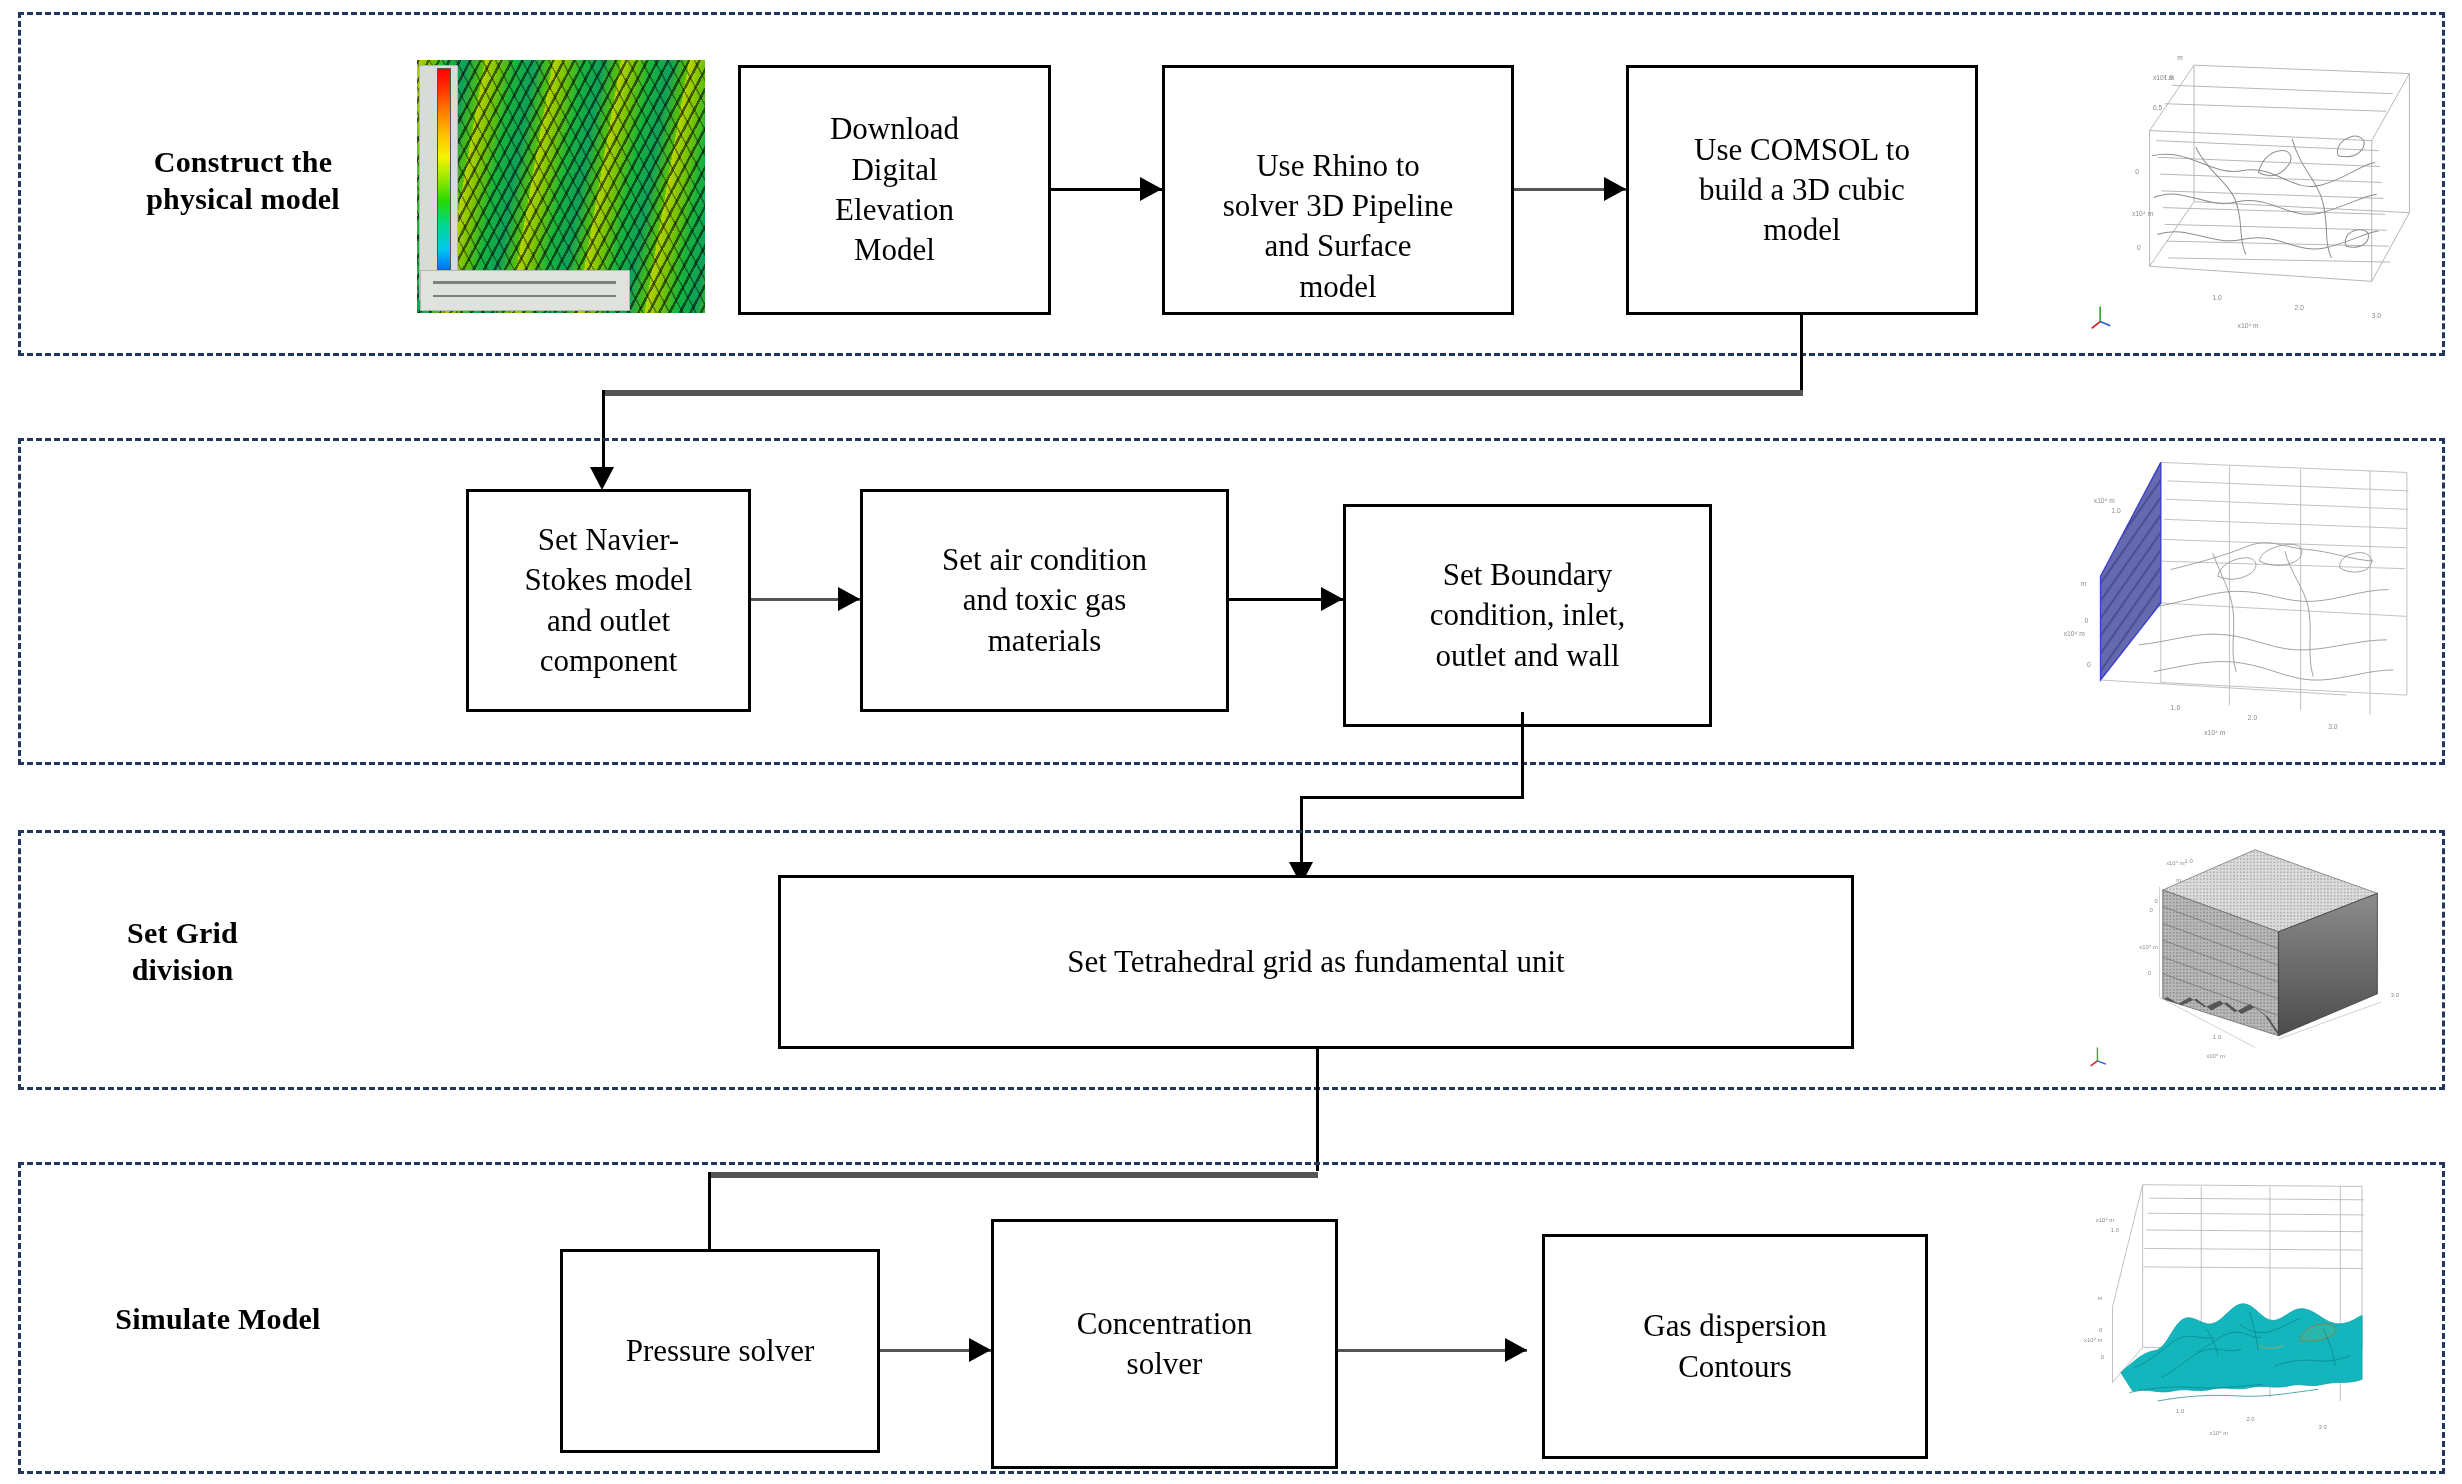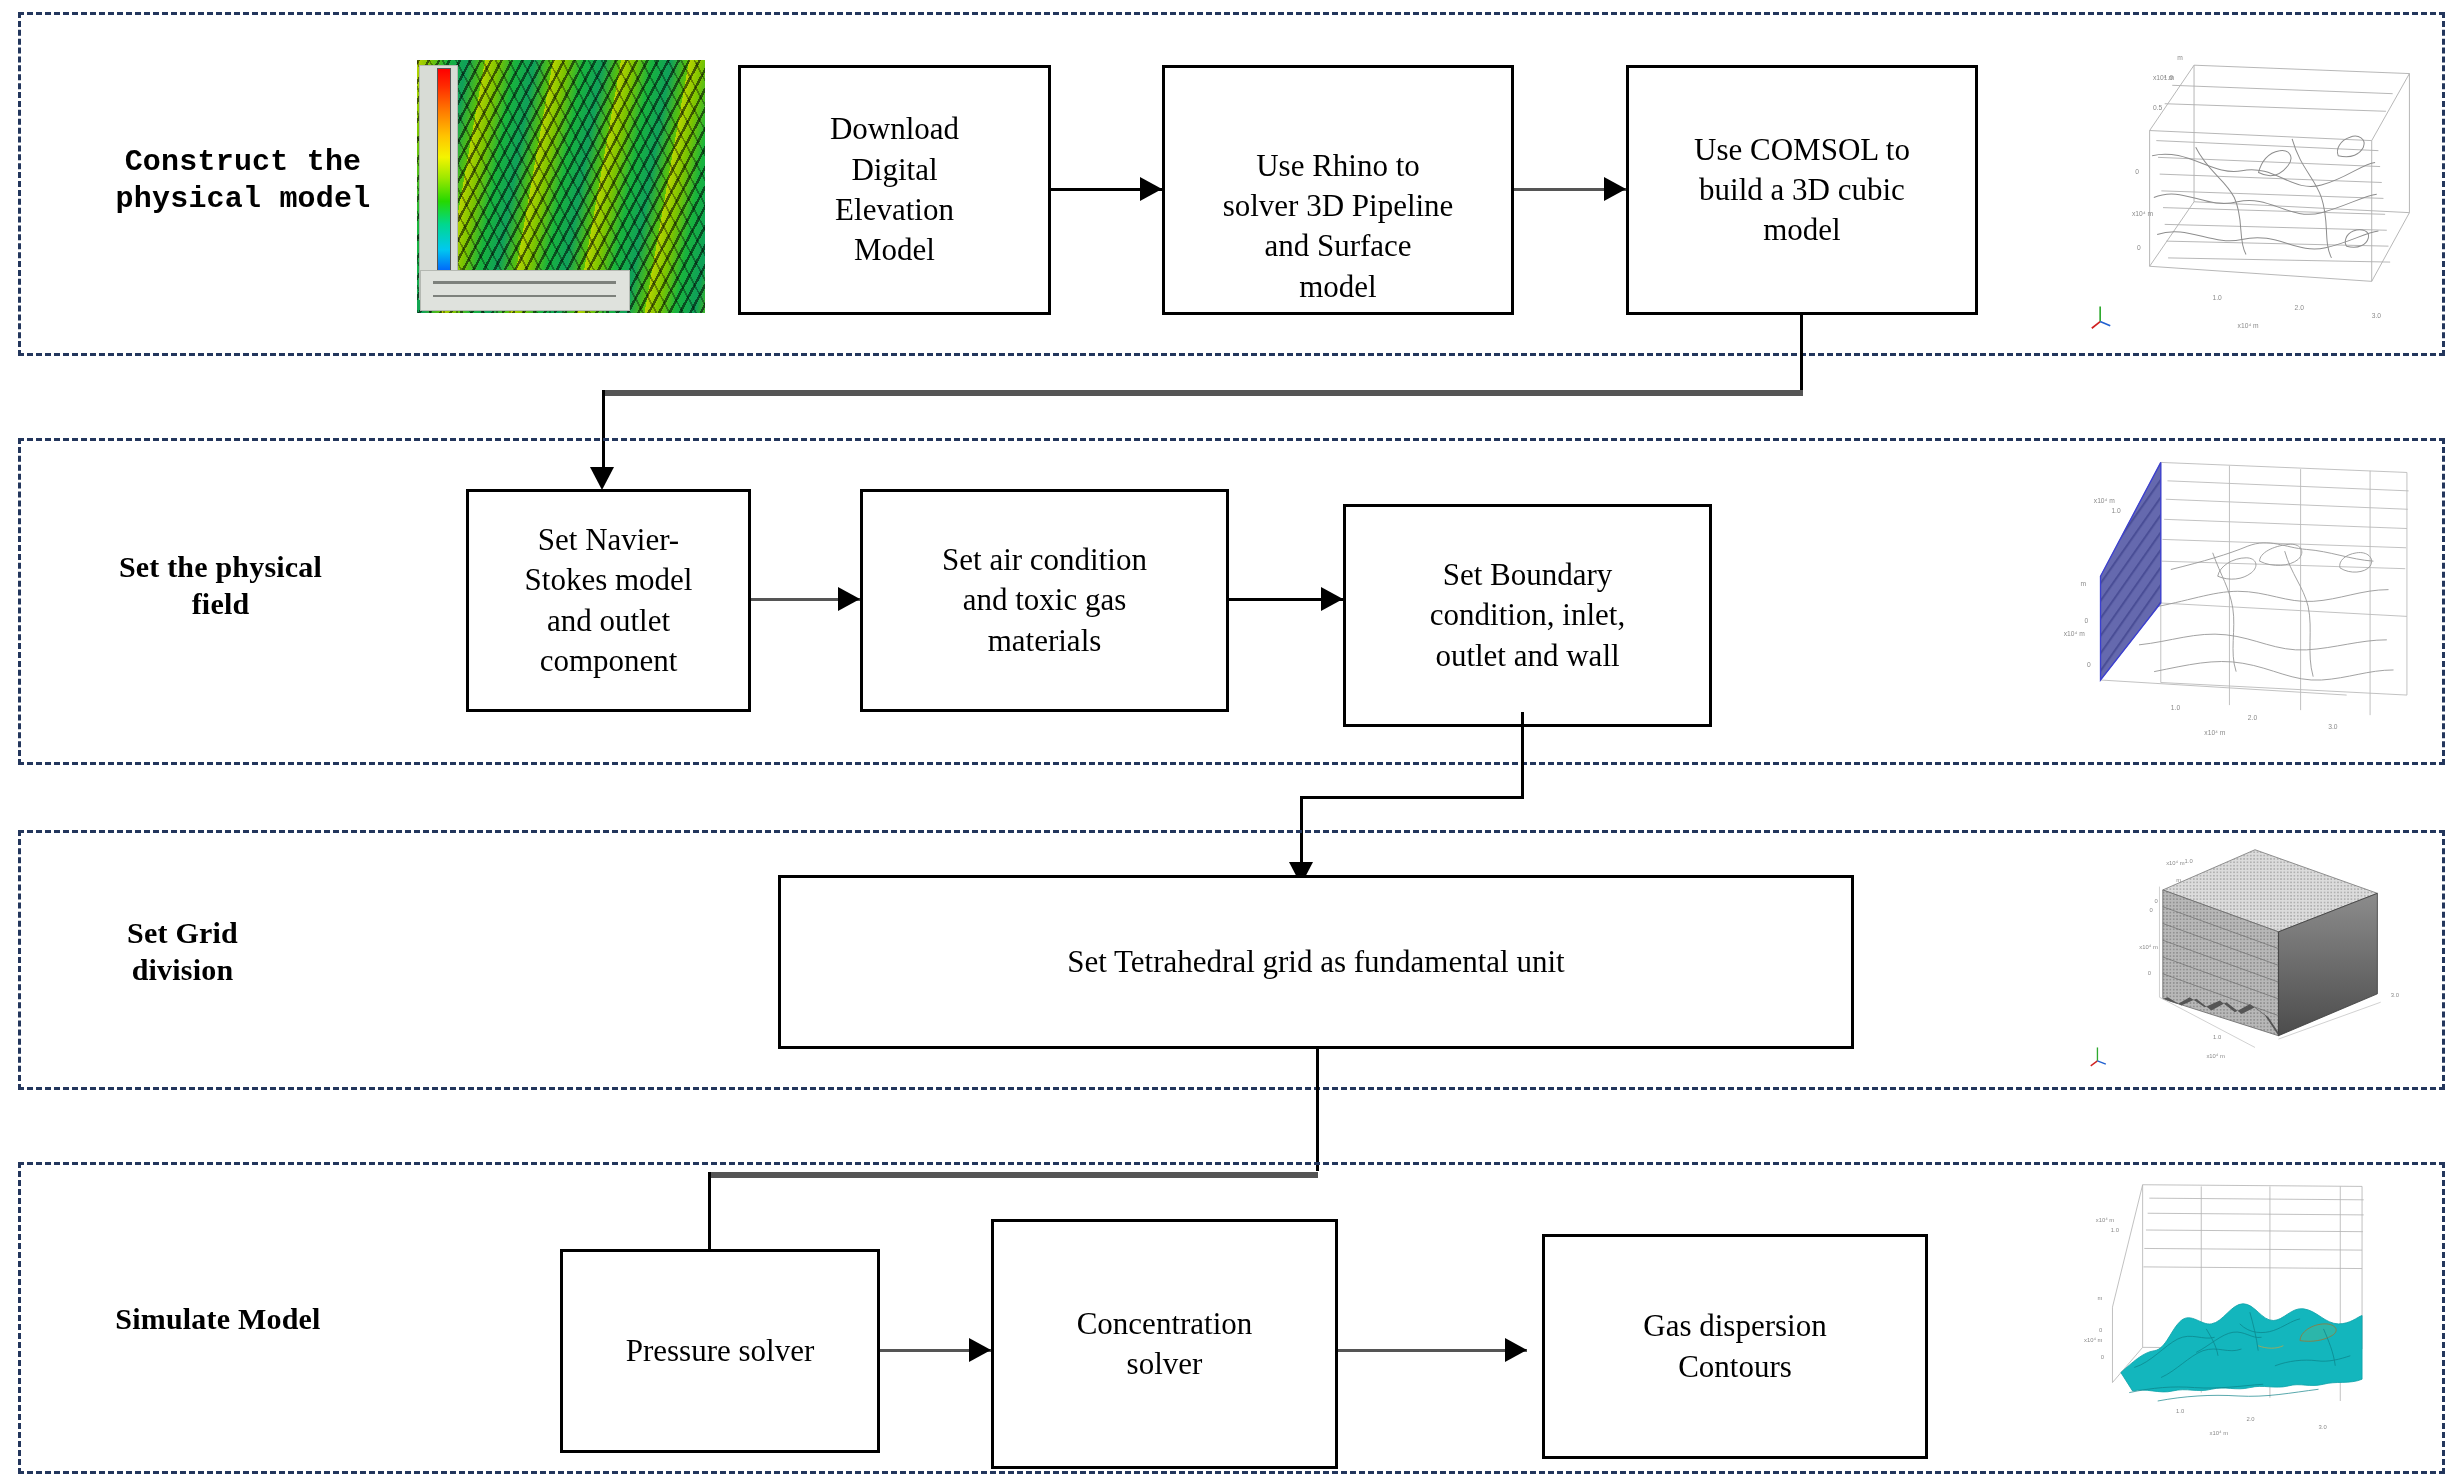--- a/index.html
+++ b/index.html
@@ -151,21 +151,21 @@
     white-space: nowrap;
   }
 </style>
 </head>
 <body>
 
 <div id="canvas">
 
   <div class="stage" style="left:18.4px; top:11.7px; width:2427px; height:344px;"></div>
 
-  <div class="stage-label" style="left:67px; top:144px; width:352px;font-family:Liberation Mono, monospace;">
+  <div class="stage-label" style="left:67px; top:144px; width:352px;">
     <div>Construct the</div>
     <div>physical model</div>
   </div>
 
   <div class="thumb dem" style="left:417px; top:60px; width:288px; height:253px;">
     <div class="dem-panel"></div>
     <div class="dem-cbar"></div>
     <div class="dem-legend"></div>
   </div>
 
@@ -251,24 +251,20 @@
     </svg>
   </div>
 
   <div class="vline dark" style="left:1800px; top:315px; width:2.5px; height:75px;"></div>
   <div class="hline" style="left:602px; top:390px; width:1201px; height:5.9px;"></div>
   <div class="vline dark" style="left:602px; top:390px; width:2.5px; height:94px;"></div>
   <div class="arrow-down" style="left:590px; top:467px;"></div>
 
   <div class="stage" style="left:18.4px; top:438px; width:2427px; height:327px;"></div>
 
-  <div class="stage-label" style="left:23.5px; top:549px; width:394px;">
-    <div>Set the physical</div>
-    <div>field</div>
-  </div>
 
   <div class="pbox" style="left:466px; top:489px; width:285px; height:223px;">
     <span>
       <span>Set Navier-</span>
       <span>Stokes model</span>
       <span>and outlet</span>
       <span>component</span>
     </span>
   </div>
 

